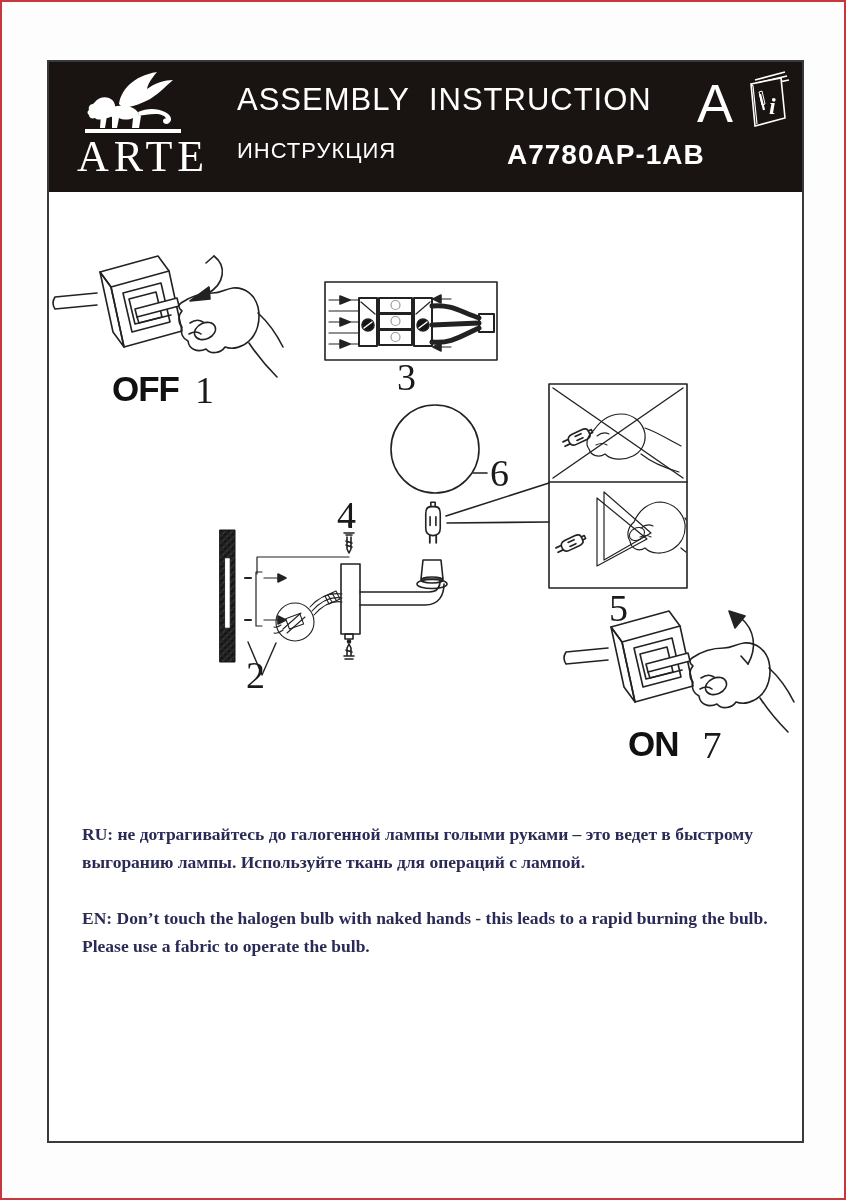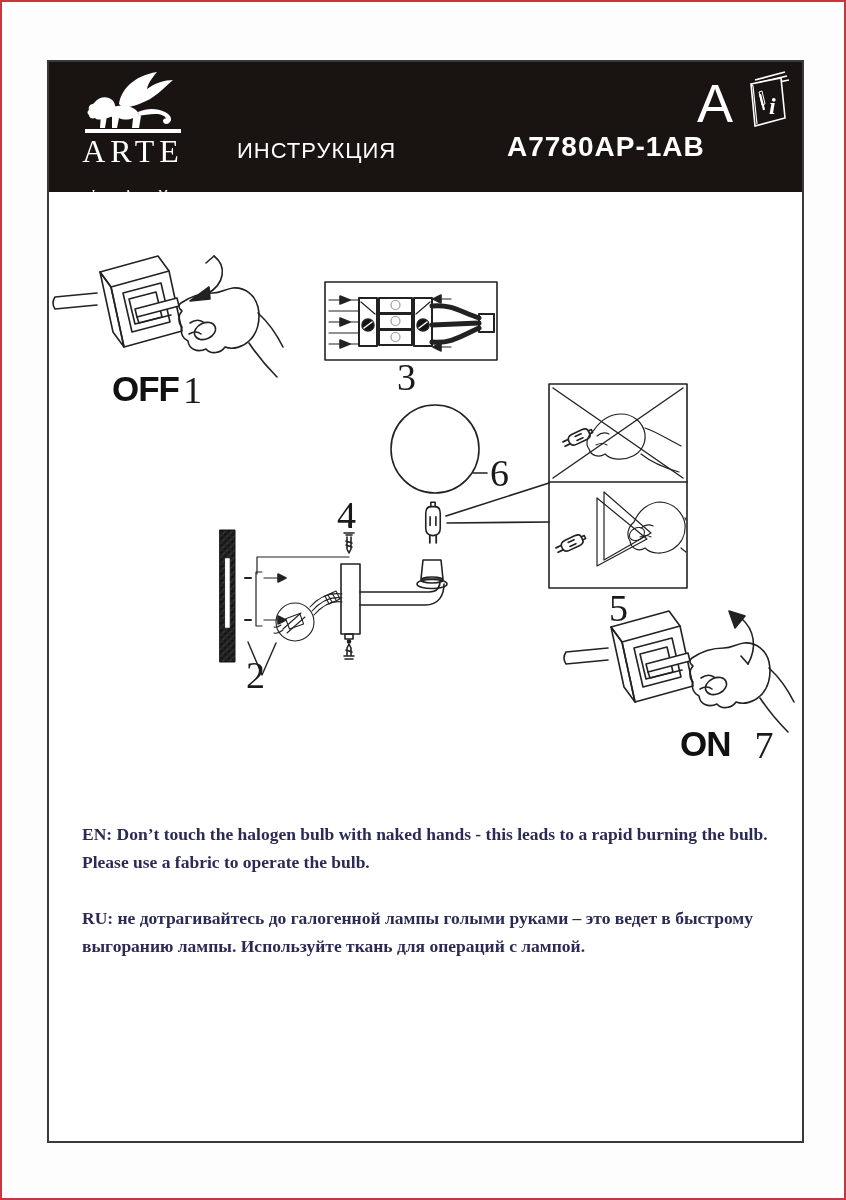--- a/index.html
+++ b/index.html
@@ -4,31 +4,31 @@
 <style>
   html,body{margin:0;padding:0;background:#fff;}
   .page{position:relative;width:846px;height:1200px;background:#fdfdfd;overflow:hidden;
         border:2px solid #c8373d;box-sizing:border-box;font-family:"Liberation Sans",sans-serif;}
   .inner-box{position:absolute;left:45px;top:58px;width:753px;height:1079px;
              border:2px solid #3a3a3a;background:#fff;}
   
   .header-bar{position:absolute;left:0;top:0;width:753px;height:130px;background:#191412;color:#fff;}
   .logo{position:absolute;left:28px;top:6px;width:112px;height:120px;text-align:center;}
   .logo svg{display:block;margin:0 auto;}
-  .logo .brand{font-family:"Liberation Serif",serif;font-size:32px;letter-spacing:5px;line-height:1;margin-top:1px;}
+  .logo .brand{font-family:"Liberation Serif",serif;font-size:44px;letter-spacing:5px;line-height:1;margin-top:1px;}
   .logo .sub{font-family:"Liberation Serif",serif;font-size:11px;letter-spacing:12px;margin-top:20px;margin-left:6px;}
   .title-en{position:absolute;left:188px;top:20px;font-size:31px;letter-spacing:1px;word-spacing:10px;font-weight:400;}
   .title-ru{position:absolute;left:188px;top:76px;font-size:22px;letter-spacing:1px;font-weight:400;}
-  .model{position:absolute;left:458px;top:69px;font-size:28px;font-weight:700;letter-spacing:1px;}
+  .model{position:absolute;left:458px;top:77px;font-size:28px;font-weight:700;letter-spacing:1px;}
   .big-a{position:absolute;left:648px;top:10px;font-size:54px;font-weight:400;}
   .booklet{position:absolute;left:692px;top:8px;}
   
   .dlabel{position:absolute;font-family:"Liberation Serif",serif;font-size:38px;color:#1a1a1a;line-height:1;}
   .switch-word{font-family:"Liberation Sans",sans-serif;font-weight:700;font-size:35px;letter-spacing:-1px;color:#111;line-height:1;}
-  .caption-row{position:absolute;display:flex;align-items:flex-start;gap:4px;}
+  .caption-row{position:absolute;display:flex;align-items:flex-start;gap:16px;}
   
   .notes{position:absolute;left:80px;top:818px;width:706px;color:#2a2a55;
          font-family:"Liberation Serif",serif;font-weight:700;font-size:17.5px;line-height:1.62;}
   .notes p{margin:0 0 27px 0;}
   svg.diagram{position:absolute;left:0px;top:130px;}
   svg.diagram *{vector-effect:non-scaling-stroke;}
 </style>
 </head>
 <body>
 
@@ -49,20 +49,21 @@
             <path d="M54,46 L60,48 L58,60 L53,60 Z"></path>
 
             <path d="M57,44 C66,40 76,40 84,44 C90,47 92,52 88,55 C86,57 82,56 82,53 C82,51 84,50 85,51 C85,48 80,46 74,46 C68,46 62,47 58,48 Z"></path>
 
             <rect x="4" y="61" width="96" height="4"></rect>
           </g>
         </svg>
         <div class="brand">ARTE</div>
         <div class="sub">L A M P</div>
       </div>
+      <div class="title-en">ASSEMBLY INSTRUCTION</div>
       <div class="title-ru">ИНСТРУКЦИЯ</div>
       <div class="model">A7780AP-1AB</div>
       <div class="big-a">A</div>
       <div class="booklet">
         <svg width="50" height="60" viewBox="0 0 50 60" fill="none" stroke="#ffffff" stroke-width="1.6">
 
           <path d="M14,10 L44,2 M16,13 L46,6 M18,16 L48,10"></path>
 
           <path d="M10,14 L40,8 L44,48 L14,56 Z" fill="#191412"></path>
           <path d="M10,14 L12,16 L16,54" stroke-width="1.2"></path>
@@ -231,23 +232,23 @@
 
     <div class="caption-row" style="left:63px;top:309px;">
       <span class="switch-word">OFF</span>
       <span class="dlabel" style="position:static;">1</span>
     </div>
     <div class="dlabel" style="left:348px;top:296px;">3</div>
     <div class="dlabel" style="left:288px;top:434px;">4</div>
     <div class="dlabel" style="left:441px;top:392px;">6</div>
     <div class="dlabel" style="left:197px;top:594px;">2</div>
     <div class="dlabel" style="left:560px;top:527px;">5</div>
-    <div class="caption-row" style="left:631px;top:664px;gap:24px;">
+    <div class="caption-row" style="left:579px;top:664px;gap:24px;">
       <span class="switch-word">ON</span>
       <span class="dlabel" style="position:static;">7</span>
     </div>
   </div>
 
   <div class="notes">
+    <p>RU: не дотрагивайтесь до галогенной лампы голыми руками – это ведет в быстрому выгоранию лампы. Используйте ткань для операций с лампой.</p>
     <p>EN: Don’t touch the halogen bulb with naked hands   - this leads to a rapid burning the bulb. Please use a fabric to operate the bulb.</p>
-    <p>RU: не дотрагивайтесь до галогенной лампы голыми руками – это ведет в быстрому выгоранию лампы. Используйте ткань для операций с лампой.</p>
   </div>
 </div>
 
 </body></html>

